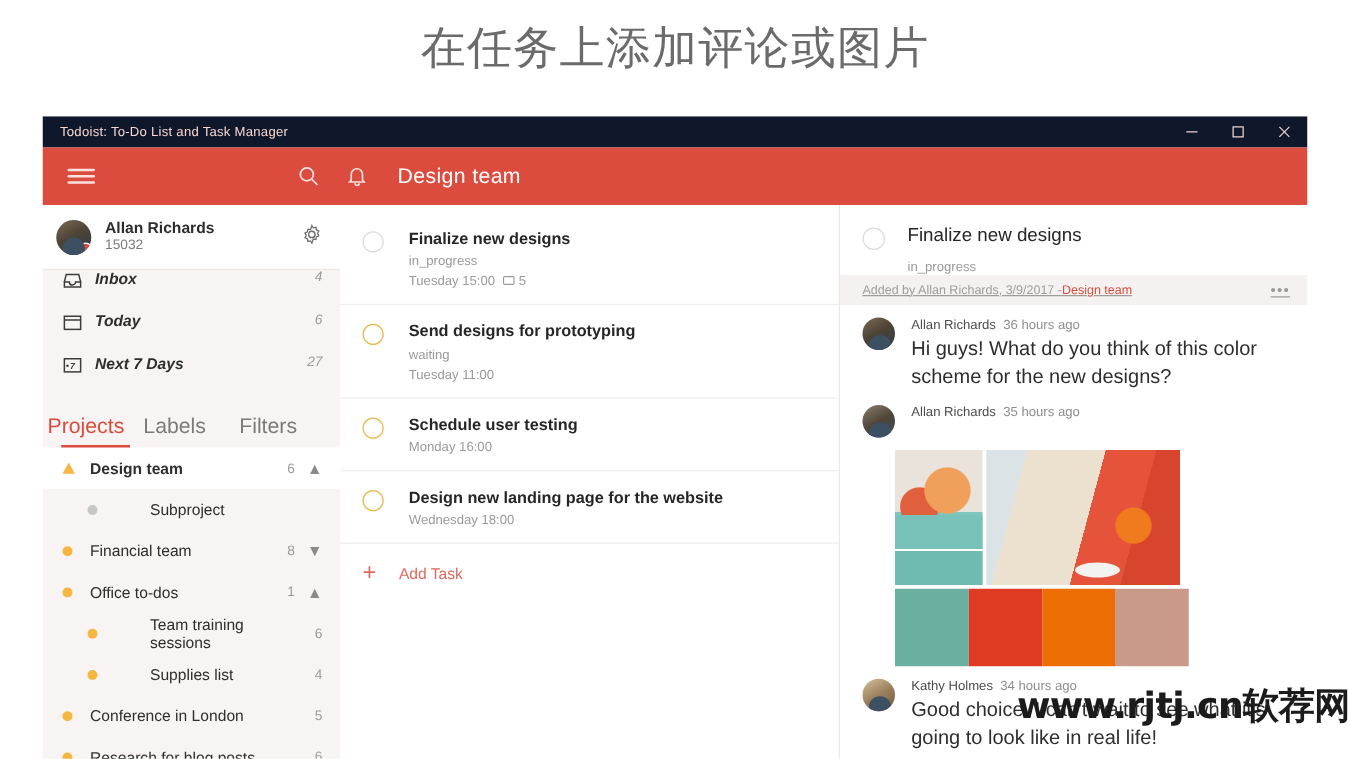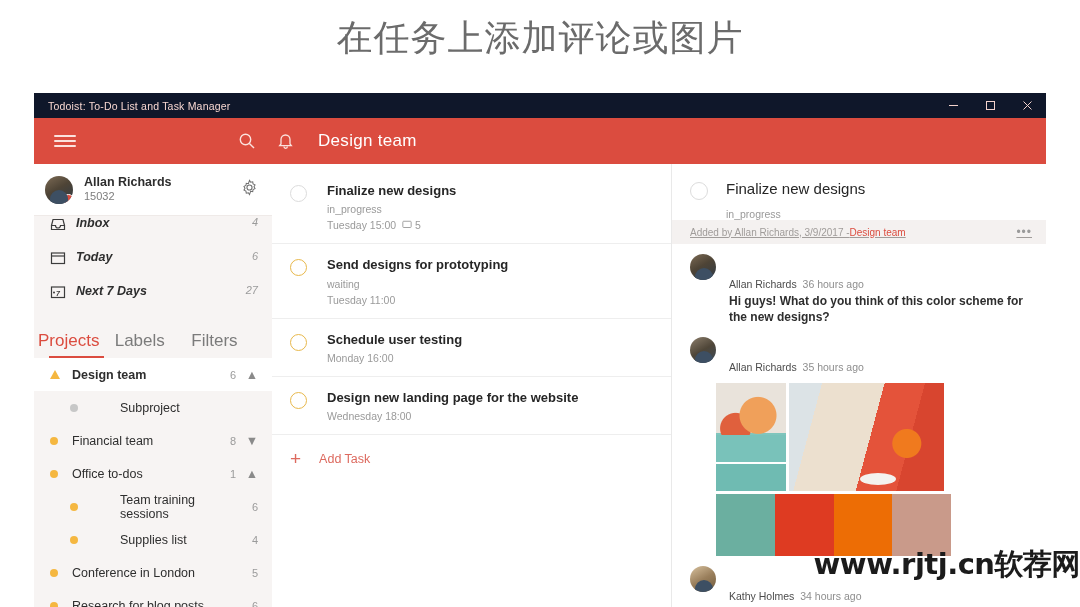--- a/index.html
+++ b/index.html
@@ -189,24 +189,24 @@
     padding: 0 14px 0 18px; font-size: 10px; color: #a09c9a; text-decoration: underline;
   }
   .addedbar .proj { color: #db4c3f; }
   .dots { margin-left: auto; color: #9a9a9a; letter-spacing: 1px; font-size: 12px; }
 
   .comment { display: flex; padding: 10px 18px 2px 18px; }
   .cavatar {
     width: 26px; height: 26px; border-radius: 50%; flex: 0 0 26px;
     overflow: hidden; position: relative;
   }
-  .cbody { margin-left: 13px; flex: 1; margin-top: 24px; }
+  .cbody { margin-left: 13px; flex: 1; }
   .cmeta { font-size: 10.5px; color: #8e8e8e; }
   .cmeta .cname { color: #4c4c4c; font-weight: 400; }
-  .ctext { font-size: 12px; color: #2e2e2e; line-height: 1.35; margin-top: 3px; font-weight: bold; }
+  .ctext { font-size: 16px; color: #2e2e2e; line-height: 1.35; margin-top: 3px; }
 
   .photos { display: flex; gap: 3px; margin: 10px 0 0 44px; width: 228px; }
   .photo-l {
     width: 70px; height: 108px;
     background:
       radial-gradient(circle at 60% 30%, #f0a05a 0 18px, transparent 19px),
       radial-gradient(circle at 28% 42%, #e0603d 0 15px, transparent 16px),
       linear-gradient(#e9e3db 0 46%, #7fc5bd 46% 100%);
   }
   .photo-l::after {

